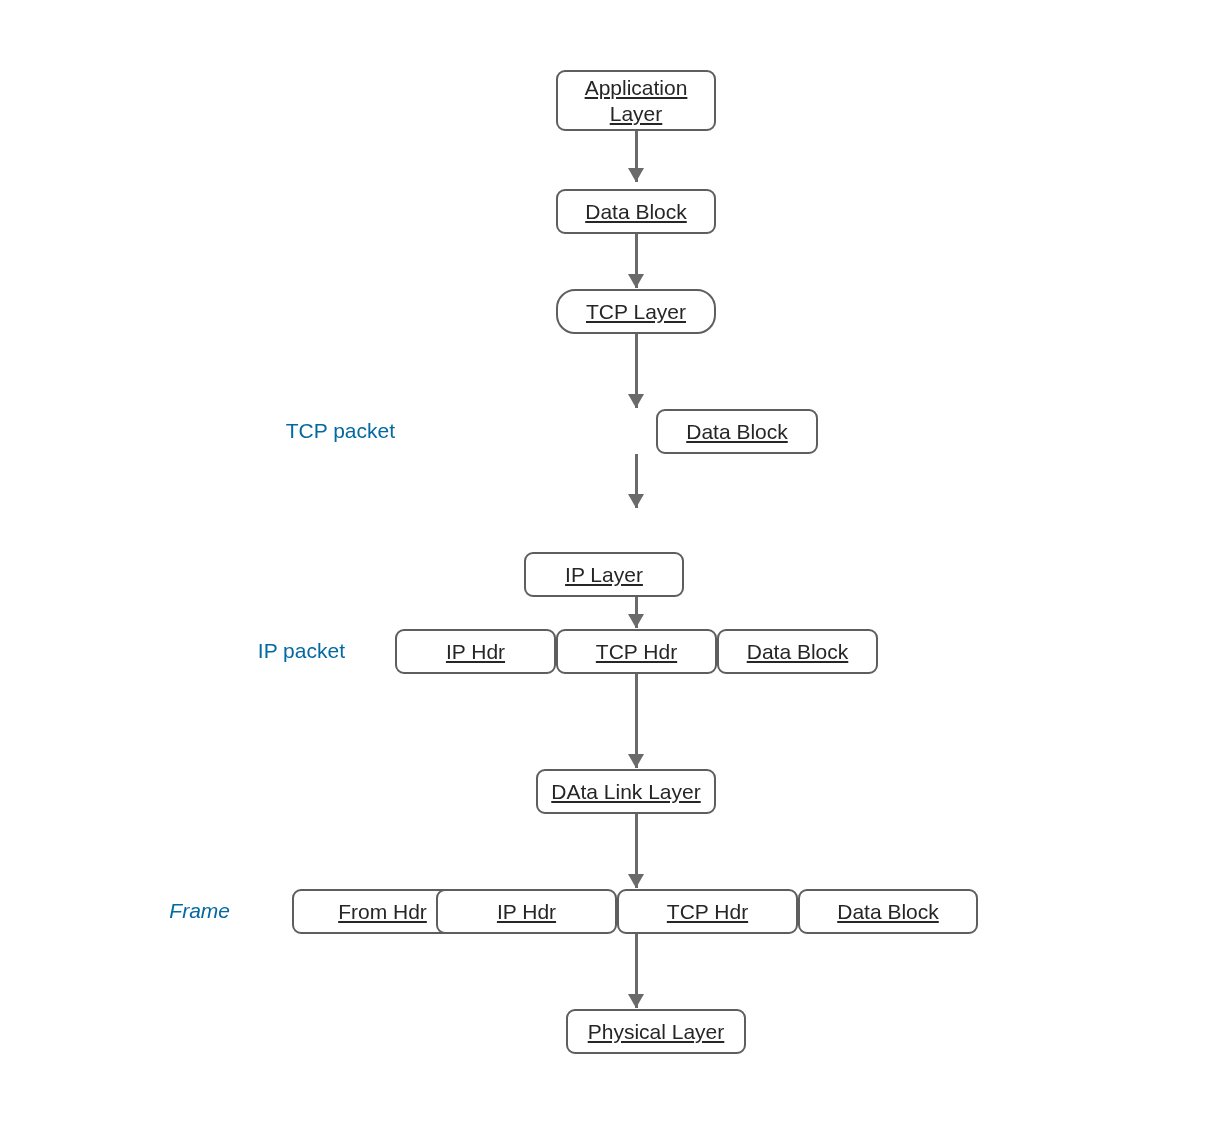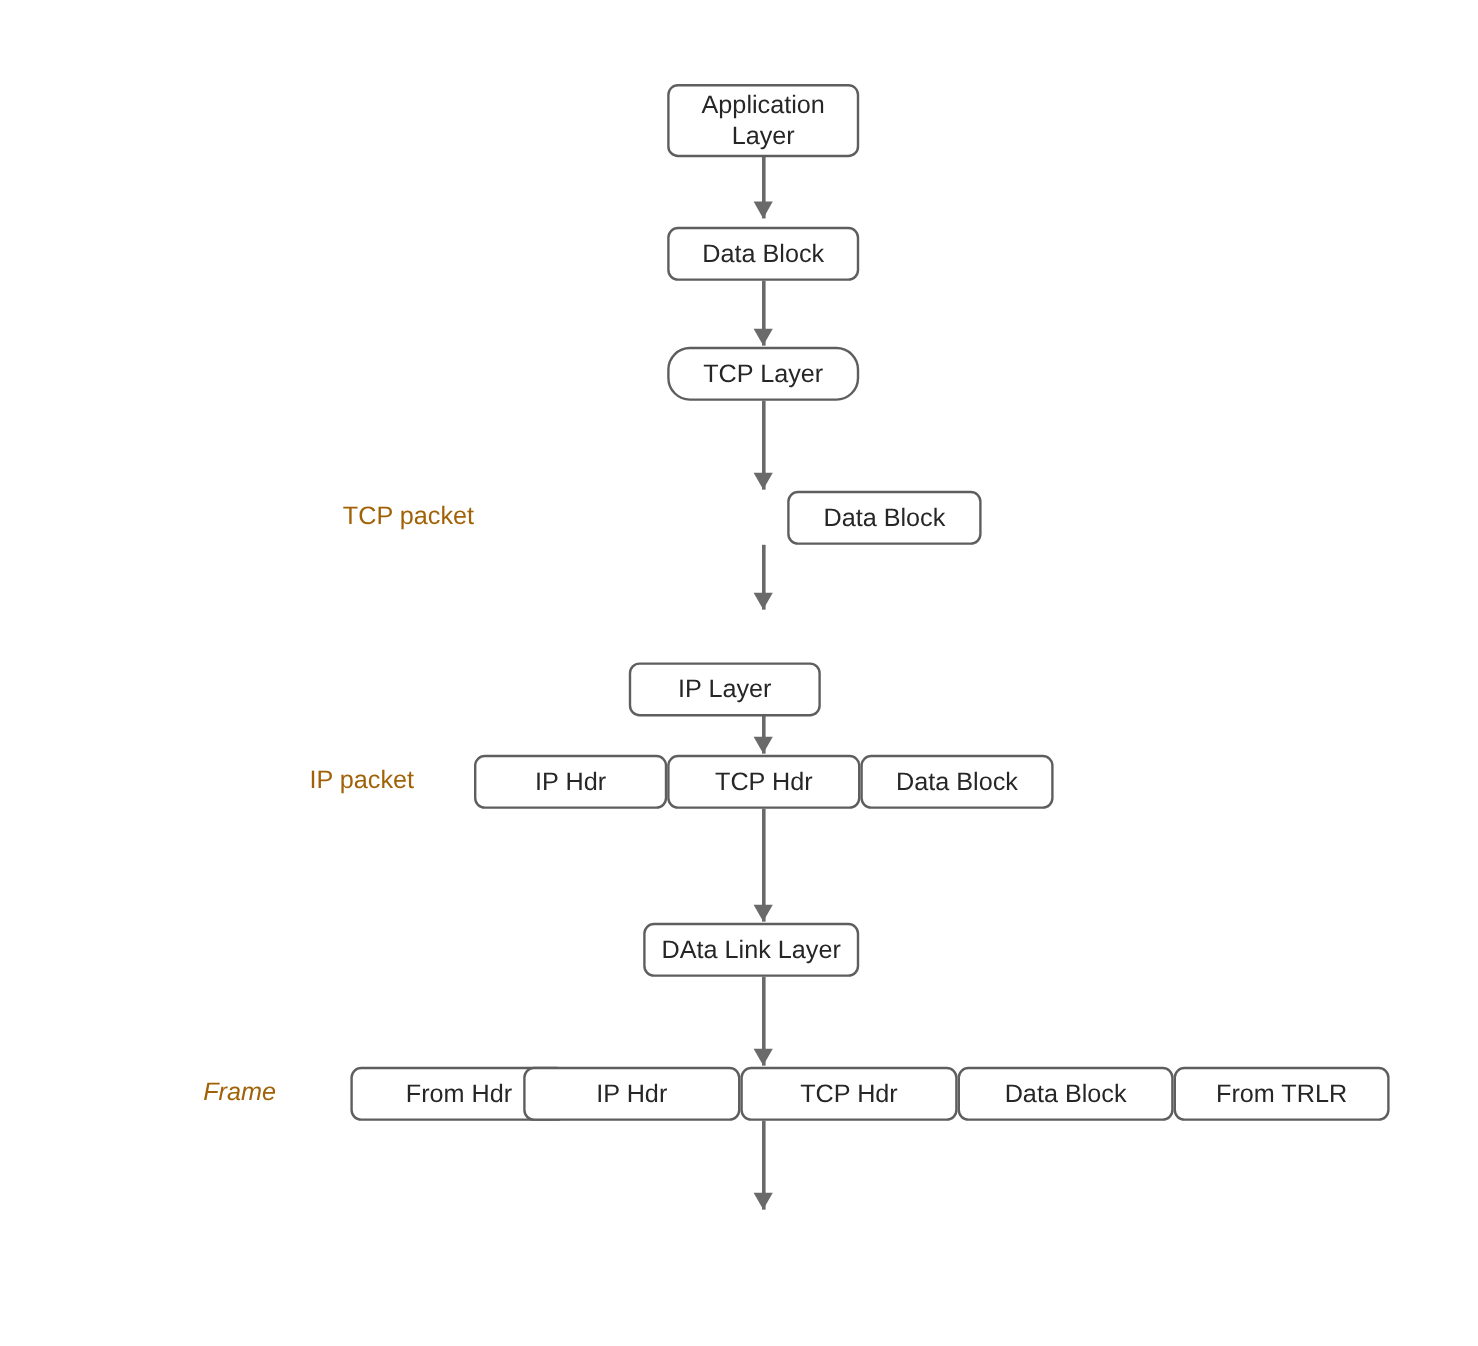--- a/index.html
+++ b/index.html
@@ -27,26 +27,27 @@
     background: #ffffff;
     color: #262626;
     font-size: 21px;
     line-height: 1.22;
     display: flex;
     align-items: center;
     justify-content: center;
     text-align: center;
     z-index: 3;
     white-space: pre-line;
+    text-decoration: underline;
   }
 
   
   .caption {
     position: absolute;
-    color: #a16207;
+    color: #0369a1;
     font-size: 21px;
     line-height: 1;
     white-space: nowrap;
     text-align: right;
     z-index: 3;
   }
 
   
   .connector {
     position: absolute;
@@ -118,32 +119,32 @@
 Layer</div>
 
   <div class="node" style="left:556px; top:189px; width:160px; height:45px;">Data Block</div>
 
   <div class="node" style="left:556px; top:289px; width:160px; height:45px;border-radius:19px;">TCP Layer</div>
 
   <div class="node" style="left:524px; top:509px; width:160px; height:45px;margin-top:43px;">IP Layer</div>
 
   <div class="node" style="left:536px; top:769px; width:180px; height:45px;">DAta Link Layer</div>
 
+  <div class="node" style="left:566px; top:1009px; width:180px; height:45px;">Physical Layer</div>
 
   <div class="caption" style="left:195px; top:420px; width:200px;">TCP packet</div>
 
   <div class="node" style="left:656px; top:409px; width:162px; height:45px;">Data Block</div>
 
   <div class="caption" style="left:145px; top:640px; width:200px;">IP packet</div>
 
   <div class="node" style="left:395px; top:629px; width:161px; height:45px;">IP Hdr</div>
   <div class="node" style="left:556px; top:629px; width:161px; height:45px;">TCP Hdr</div>
   <div class="node" style="left:717px; top:629px; width:161px; height:45px;">Data Block</div>
 
   <div class="caption" style="left:30px; top:900px; width:200px;font-style:italic;">Frame</div>
 
   <div class="node" style="left:255px; top:889px; width:181px; height:45px;margin-left:37px;">From Hdr</div>
   <div class="node" style="left:436px; top:889px; width:181px; height:45px;">IP Hdr</div>
   <div class="node" style="left:617px; top:889px; width:181px; height:45px;">TCP Hdr</div>
   <div class="node" style="left:798px; top:889px; width:180px; height:45px;">Data Block</div>
-  <div class="node" style="left:978px; top:889px; width:180px; height:45px;">From TRLR</div>
 
 </div>
 
 </body></html>

